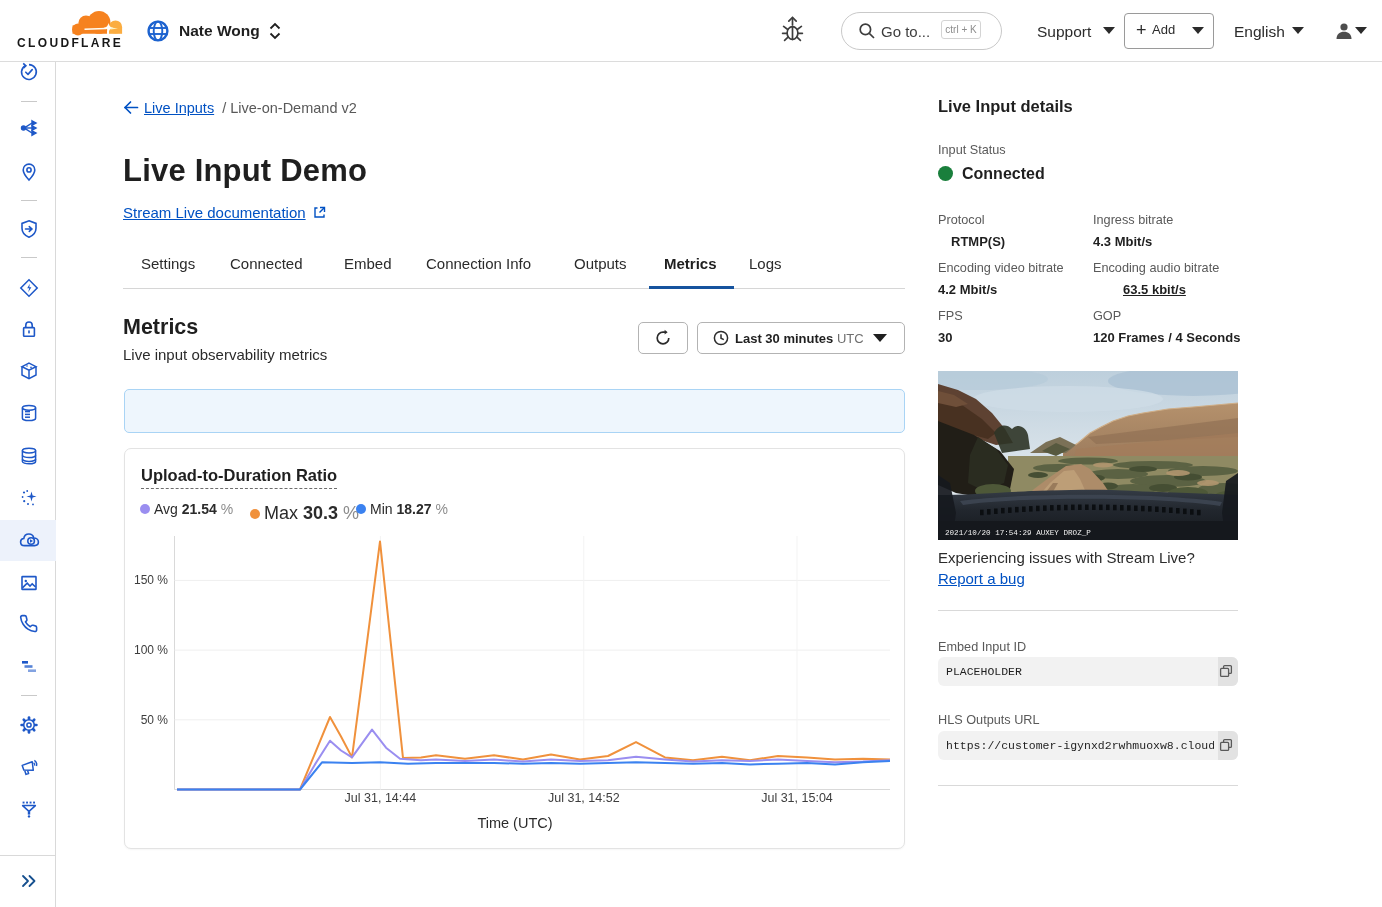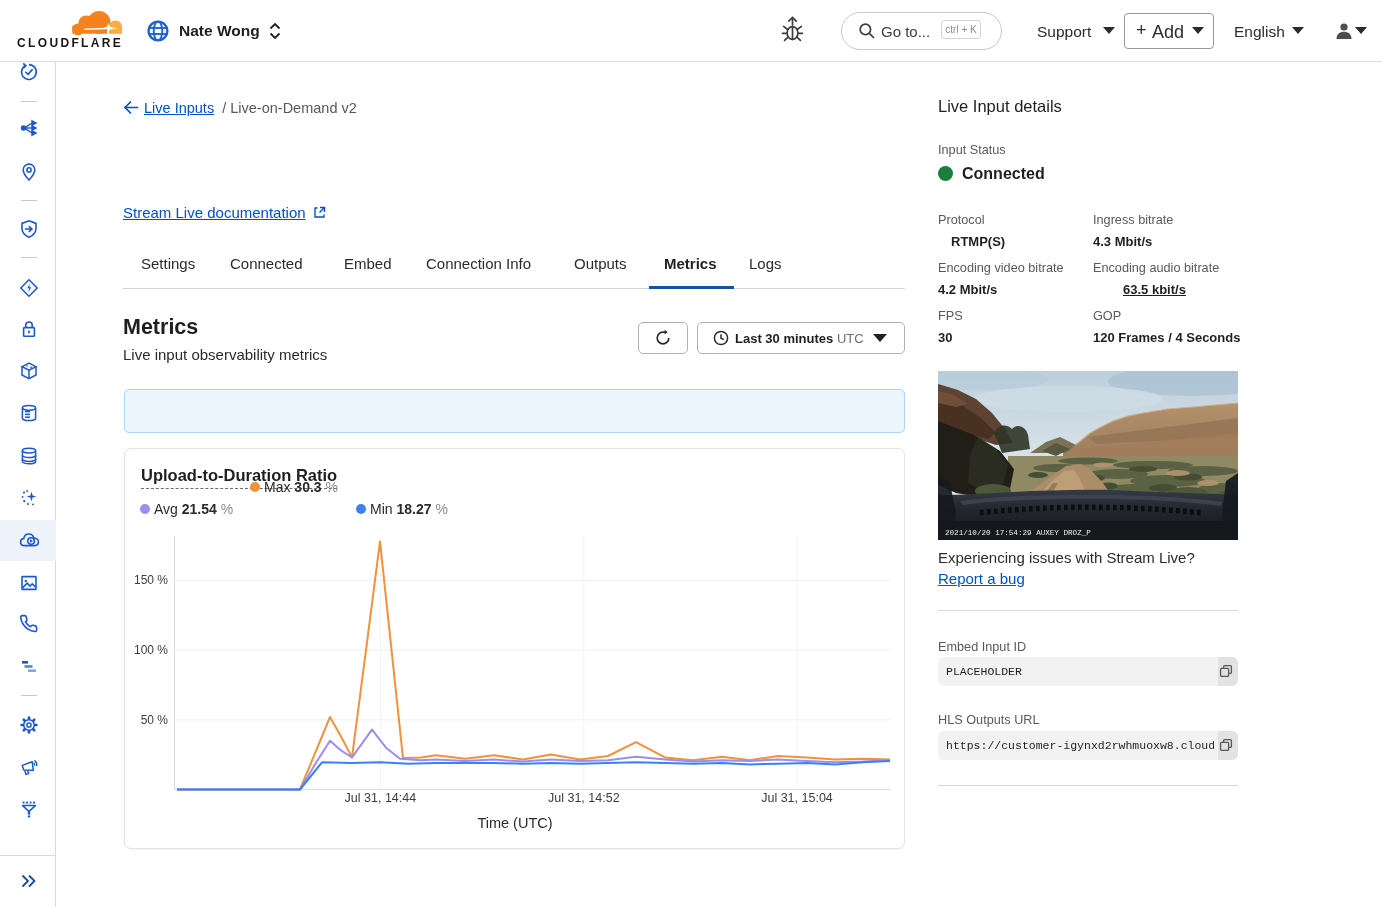--- a/index.html
+++ b/index.html
@@ -77,21 +77,21 @@
     </svg>
   </div>
   <div class="abs" style="left:881px;top:23px;font-size:15px;color:#3d3d3d;">Go to...</div>
   <div class="abs" style="left:941px;top:20px;width:40px;height:19px;border:1px solid #d4d4d4;border-radius:3px;font-size:10px;color:#8d8d8d;text-align:center;line-height:17px;">ctrl + K</div>
 
   <div class="abs" style="left:1037px;top:23px;font-size:15.5px;color:#2b2b2b;">Support</div>
   <div class="abs" style="left:1103px;top:27px;width:0;height:0;border-left:6px solid transparent;border-right:6px solid transparent;border-top:7px solid #2b2b2b;"></div>
 
   <div class="abs" style="left:1124px;top:13px;width:90px;height:36px;border:1px solid #9a9a9a;border-radius:4px;background:#fff;"></div>
   <div class="abs" style="left:1136px;top:20px;font-size:18px;color:#2b2b2b;">+</div>
-  <div class="abs" style="left:1152px;top:22px;font-size:18px;color:#2b2b2b;">Add</div>
+  <div class="abs" style="left:1152px;top:22px;font-size:13px;color:#2b2b2b;">Add</div>
   <div class="abs" style="left:1192px;top:27px;width:0;height:0;border-left:6px solid transparent;border-right:6px solid transparent;border-top:7px solid #2b2b2b;"></div>
 
   <div class="abs" style="left:1234px;top:23px;font-size:15.5px;color:#2b2b2b;">English</div>
   <div class="abs" style="left:1292px;top:27px;width:0;height:0;border-left:6px solid transparent;border-right:6px solid transparent;border-top:7px solid #2b2b2b;"></div>
 
   <div class="abs" style="left:1334px;top:21px;">
     <svg width="20" height="20" viewBox="0 0 20 20">
       <circle cx="10" cy="6" r="3.6" fill="#4d4d4d"></circle>
       <path d="M2.5 18 C2.5 12.8 6 10.8 10 10.8 C14 10.8 17.5 12.8 17.5 18 Z" fill="#4d4d4d"></path>
     </svg>
@@ -260,20 +260,21 @@
     <g stroke="#0051c3" stroke-width="1.7" fill="none" stroke-linecap="round" stroke-linejoin="round">
       <line x1="2" y1="7.5" x2="14.5" y2="7.5"></line>
       <path d="M7.5 2 L2 7.5 L7.5 13"></path>
     </g>
   </svg>
   <div class="abs" style="left:144px;top:100px;font-size:14.5px;color:#4a4a4a;">
     <a href="#" style="font-size:14.5px;">Live Inputs</a>
     <span style="color:#595959;">&nbsp;/ Live-on-Demand v2</span>
   </div>
 
+  <h1 class="abs" style="left:123px;top:153px;font-size:31px;color:#1f1f1f;letter-spacing:0.2px;">Live Input Demo</h1>
 
   <div class="abs" style="left:123px;top:204px;font-size:15px;">
     <a href="#">Stream Live documentation</a>
     <svg width="13" height="13" viewBox="0 0 13 13" style="display:inline-block;vertical-align:-1px;margin-left:3px;">
       <path d="M4.5 2 H2 V11 H11 V8.5" fill="none" stroke="#0051c3" stroke-width="1.4"></path>
       <path d="M7 1.5 H11.5 V6" fill="none" stroke="#0051c3" stroke-width="1.4"></path>
       <line x1="11" y1="2" x2="6.5" y2="6.5" stroke="#0051c3" stroke-width="1.4"></line>
     </svg>
   </div>
 
@@ -309,21 +310,21 @@
   <div class="abs" style="left:873px;top:334px;width:0;height:0;border-left:7px solid transparent;border-right:7px solid transparent;border-top:8px solid #1f1f1f;"></div>
 
   <div class="abs" style="left:124px;top:389px;width:781px;height:44px;background:#eef6fd;border:1px solid #a9d4f5;border-radius:5px;"></div>
 
   <div class="abs" style="left:124px;top:448px;width:781px;height:401px;background:#fff;border:1px solid #e3e3e3;border-radius:7px;box-shadow:0 1px 2px rgba(0,0,0,0.04);"></div>
   <div class="abs" style="left:141px;top:466px;font-size:16.5px;font-weight:bold;color:#1f1f1f;border-bottom:1.5px dashed #6e6e6e;padding-bottom:3px;">Upload-to-Duration Ratio</div>
 
   <div class="abs" style="left:140px;top:501px;font-size:14px;color:#2b2b2b;">
     <span style="display:inline-block;width:10px;height:10px;border-radius:50%;background:#9a8ef0;margin-right:4px;"></span>Avg <b>21.54</b> <span style="color:#8d8d8d;">%</span>
   </div>
-  <div class="abs" style="left:250px;top:479px;font-size:14px;color:#2b2b2b;">
+  <div class="abs" style="left:250px;top:503px;font-size:18px;color:#2b2b2b;">
     <span style="display:inline-block;width:10px;height:10px;border-radius:50%;background:#f0913c;margin-right:4px;"></span>Max <b>30.3</b> <span style="color:#8d8d8d;">%</span>
   </div>
   <div class="abs" style="left:356px;top:501px;font-size:14px;color:#2b2b2b;">
     <span style="display:inline-block;width:10px;height:10px;border-radius:50%;background:#3b82f0;margin-right:4px;"></span>Min <b>18.27</b> <span style="color:#8d8d8d;">%</span>
   </div>
 
   <svg class="abs" style="left:124px;top:448px;" width="781" height="400" viewBox="0 0 781 400">
     <line x1="50.5" y1="88" x2="50.5" y2="341.5" stroke="#d9d9d9" stroke-width="1"></line>
     <line x1="50.5" y1="341.5" x2="766" y2="341.5" stroke="#d9d9d9" stroke-width="1"></line>
     <line x1="50.5" y1="271.8" x2="766" y2="271.8" stroke="#efefef" stroke-width="1"></line>
@@ -337,21 +338,21 @@
     <text x="44" y="136" text-anchor="end" font-family="Liberation Sans,sans-serif" font-size="12" fill="#3d3d3d">150 %</text>
     <polyline points="53,341.5 176,341.5 191,305.3 206,269.0 217,288.5 228,309.4 242,202.1 256,93.4 279,310.1 297,309.4 312,307.3 341,310.8 370,307.3 399,311.5 427,306.6 456,311.5 484,308.0 512,294.1 541,309.4 569,312.2 598,308.7 626,312.2 654,308.0 683,309.4 711,311.5 739,310.8 766,311.5" fill="none" stroke="#f0913c" stroke-width="2" stroke-linejoin="round"></polyline>
     <polyline points="53,341.5 176,341.5 191,316.4 206,292.7 217,302.5 228,309.4 248,281.6 262,299.7 276,310.8 297,312.2 312,311.5 341,312.9 370,311.5 399,313.6 427,311.5 456,312.9 484,312.2 512,308.7 541,311.5 569,313.6 598,312.2 626,312.9 654,311.5 683,312.9 711,314.3 739,313.6 766,312.2" fill="none" stroke="#9a8ef0" stroke-width="2" stroke-linejoin="round"></polyline>
     <polyline points="53,341.5 176,341.5 198,314.3 228,315.0 256,314.3 284,315.7 312,315.0 341,315.0 370,315.0 399,315.7 427,315.0 456,315.7 484,315.0 512,314.3 541,315.0 569,315.7 598,315.0 626,316.4 654,315.7 683,315.0 711,316.4 739,314.3 766,312.9" fill="none" stroke="#3b82f0" stroke-width="2" stroke-linejoin="round"></polyline>
     <text x="256.4" y="354" text-anchor="middle" font-family="Liberation Sans,sans-serif" font-size="12.5" fill="#3d3d3d">Jul 31, 14:44</text>
     <text x="459.8" y="354" text-anchor="middle" font-family="Liberation Sans,sans-serif" font-size="12.5" fill="#3d3d3d">Jul 31, 14:52</text>
     <text x="673" y="354" text-anchor="middle" font-family="Liberation Sans,sans-serif" font-size="12.5" fill="#3d3d3d">Jul 31, 15:04</text>
     <text x="391" y="380" text-anchor="middle" font-family="Liberation Sans,sans-serif" font-size="14.5" fill="#2b2b2b">Time (UTC)</text>
   </svg>
 
-  <div class="abs" style="left:938px;top:97px;font-size:16.5px;font-weight:normal;color:#1f1f1f;text-align:right;">Live Input details</div>
+  <div class="abs" style="left:938px;top:97px;font-size:16.5px;font-weight:bold;color:#1f1f1f;text-align:right;">Live Input details</div>
   <div class="abs lbl" style="left:938px;top:143px;">Input Status</div>
   <div class="abs" style="left:938px;top:166px;width:15px;height:15px;border-radius:50%;background:#1a7f3c;"></div>
   <div class="abs" style="left:962px;top:165px;font-size:16px;font-weight:bold;color:#1f1f1f;">Connected</div>
 
   <div class="abs lbl" style="left:938px;top:213px;">Protocol</div>
   <div class="abs val" style="left:938px;top:234px;padding-left:13px;">RTMP(S)</div>
   <div class="abs lbl" style="left:1093px;top:213px;">Ingress bitrate</div>
   <div class="abs val" style="left:1093px;top:234px;">4.3 Mbit/s</div>
 
   <div class="abs lbl" style="left:938px;top:261px;">Encoding video bitrate</div>

